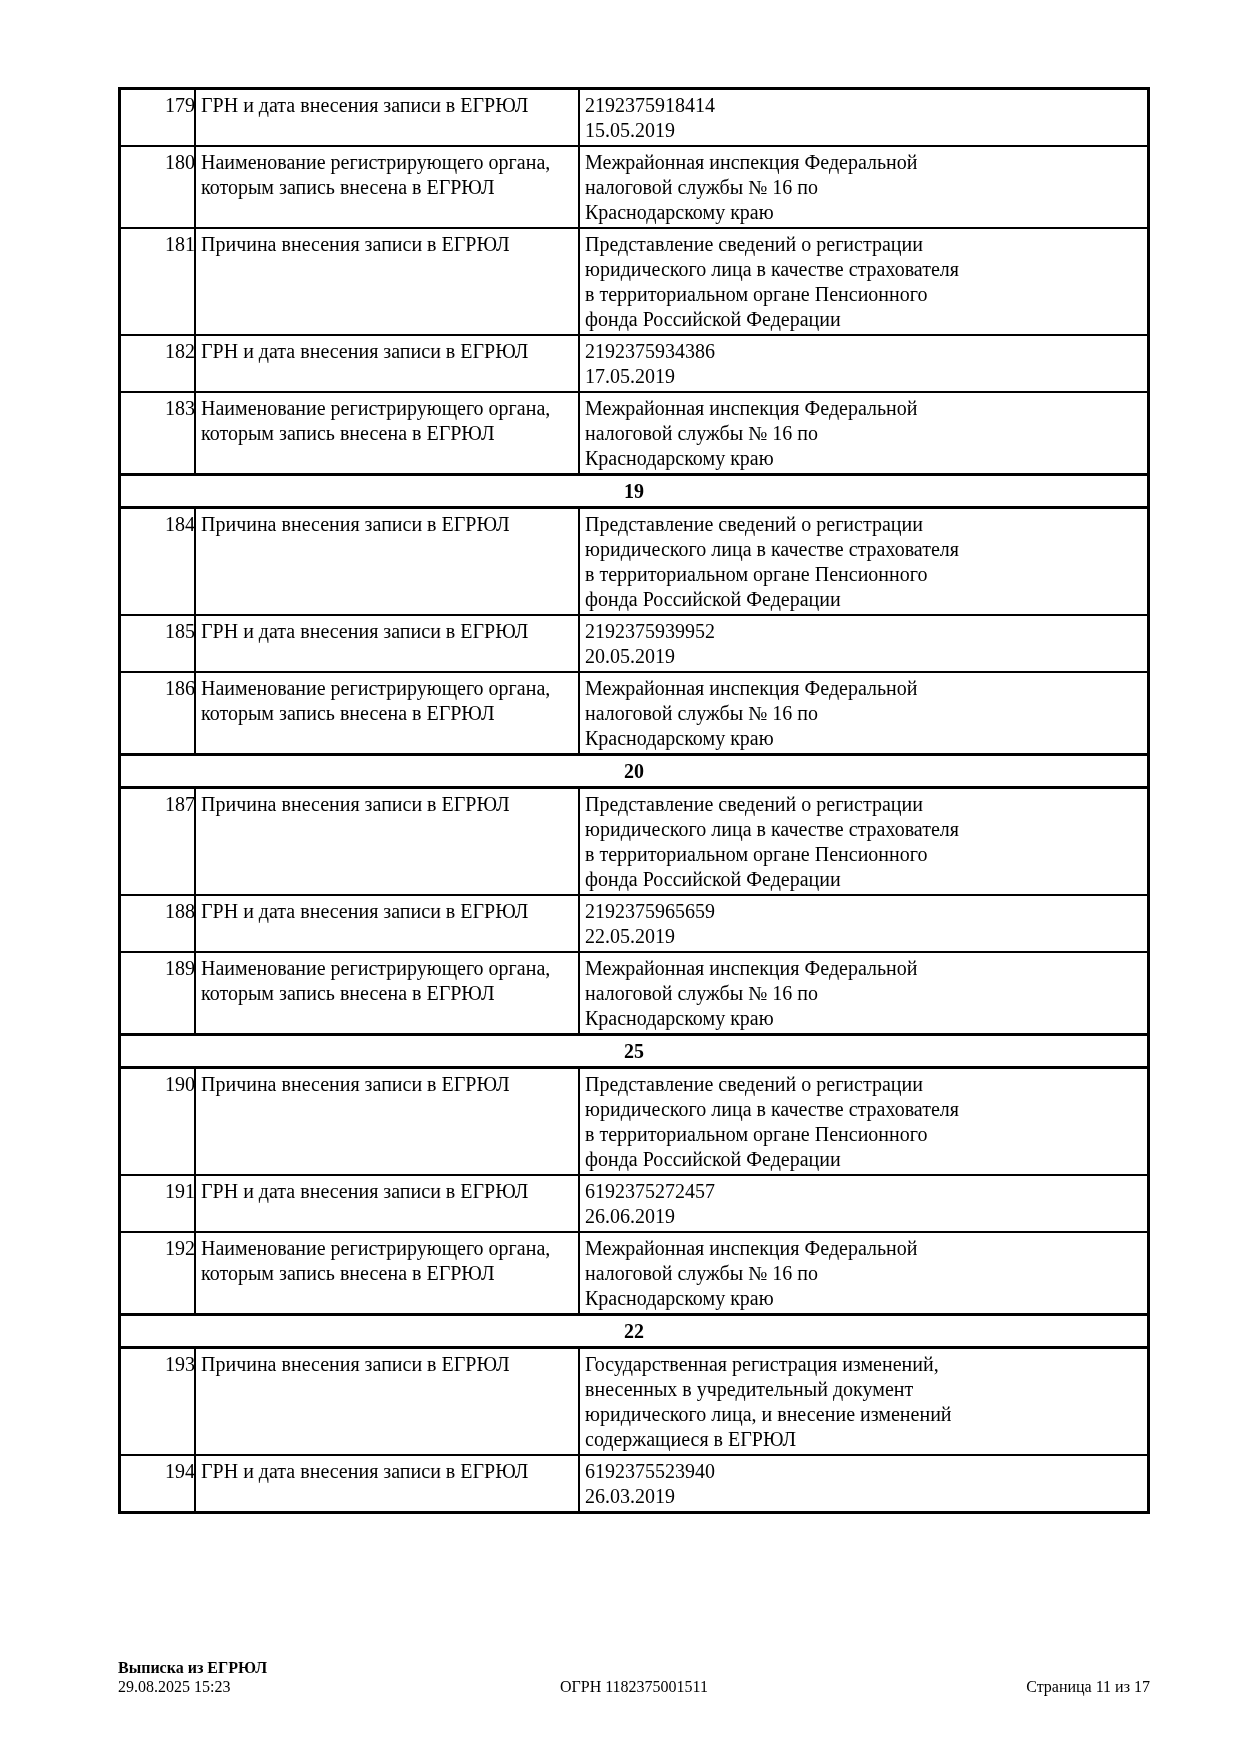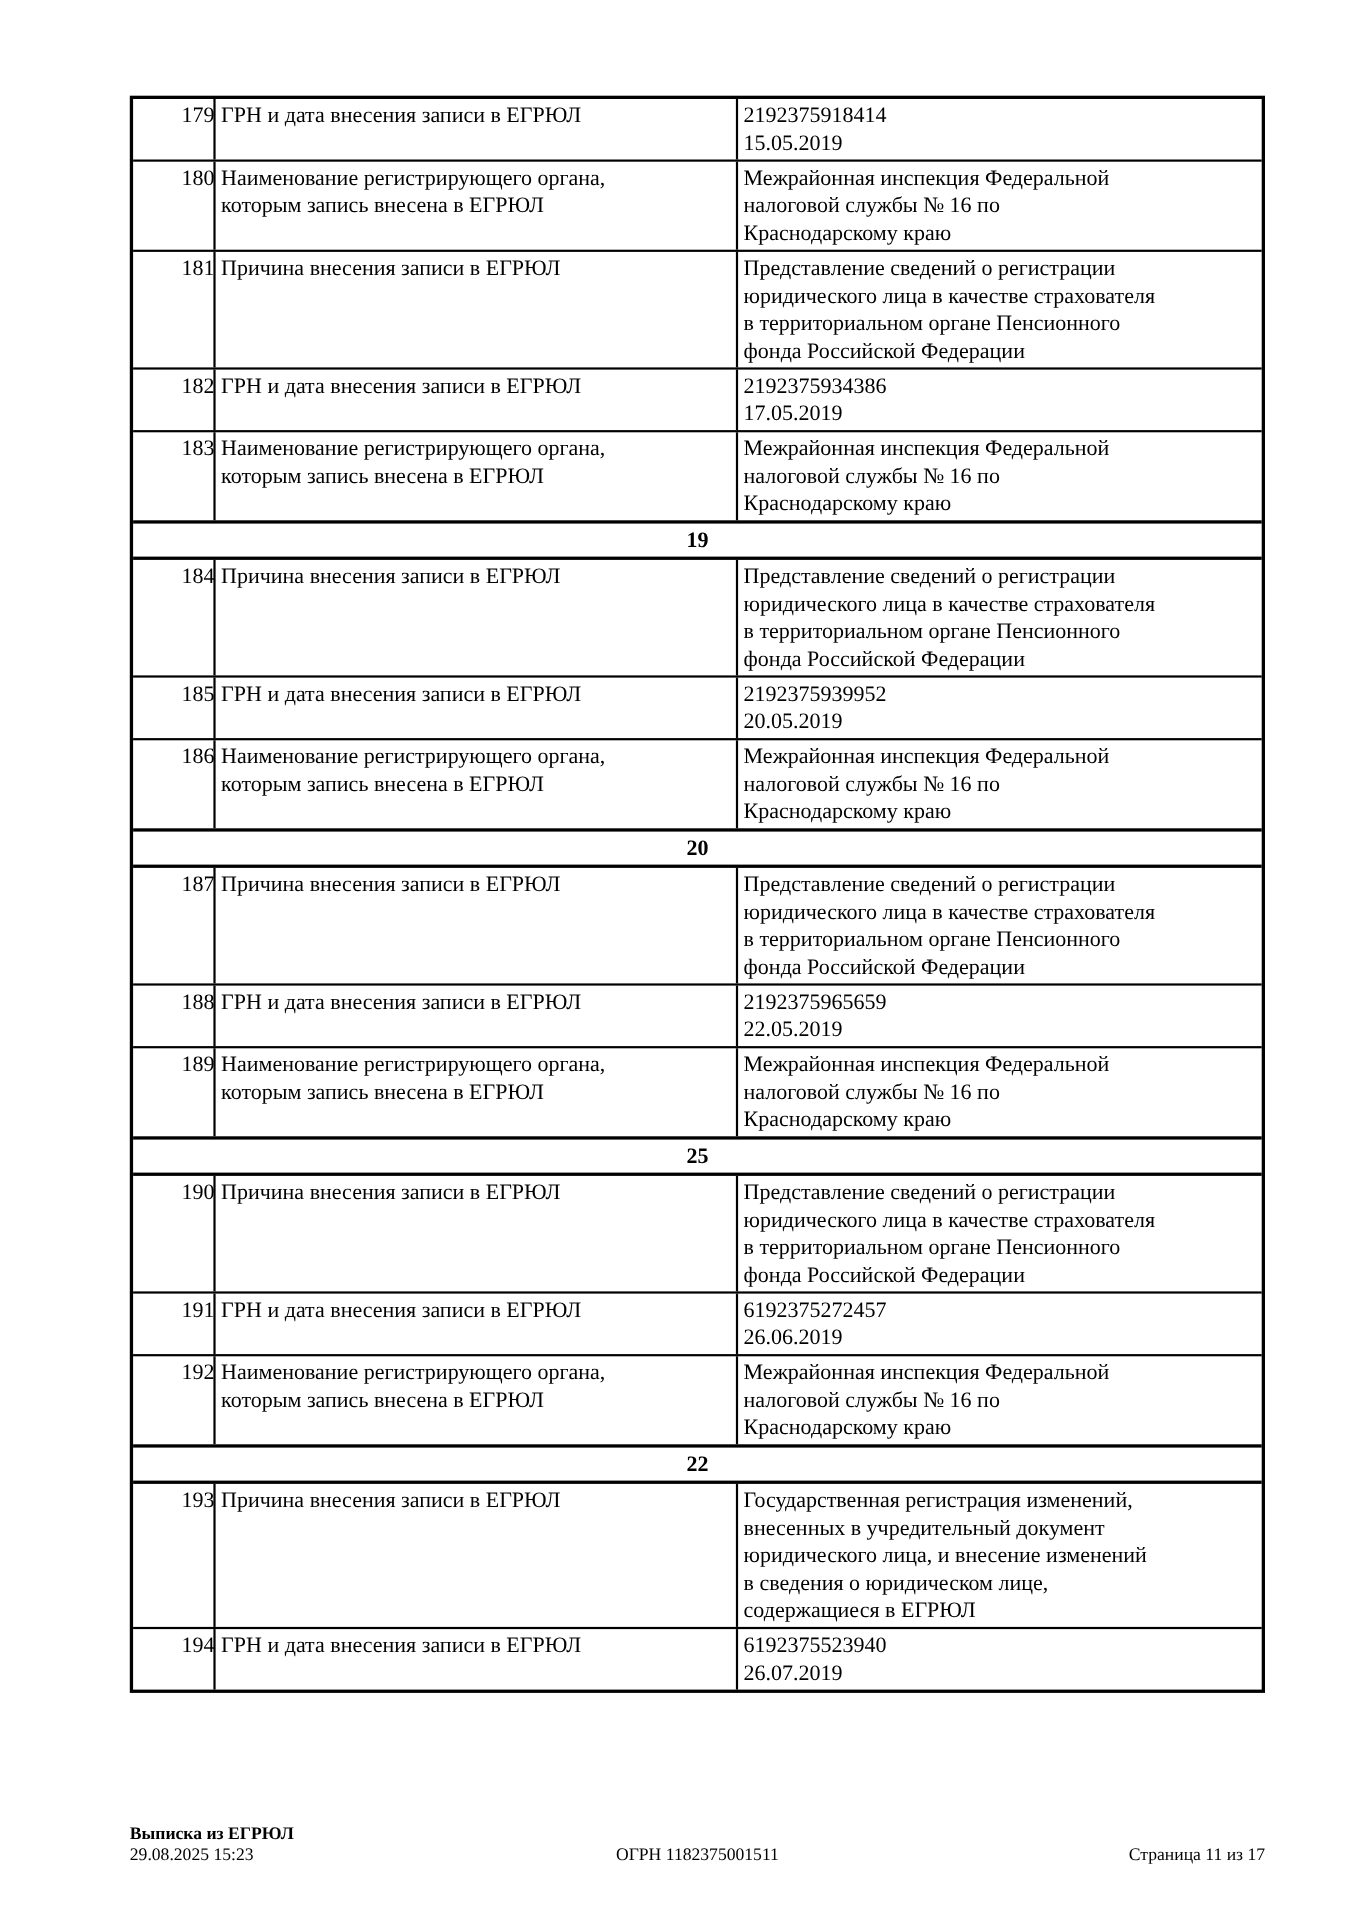--- a/index.html
+++ b/index.html
@@ -31,21 +31,21 @@
     padding: 3px 5px 2px 5px;
     box-sizing: border-box;
   }
   .num-cell {
     flex: none; width: 75px;
     text-align: center;
     border-right: 2px solid #000;
     padding-left: 44px;
   }
   .label-cell {
-    flex: none; width: 475px;
+    flex: none; width: 384px;
     border-right: 2px solid #000;
   }
   .value-cell { flex: 1 1 auto; min-width: 0; }
 
   .section-num {
     width: 100%;
     text-align: center;
     font-weight: bold;
     font-size: 20px;
     line-height: 25px;
@@ -242,32 +242,31 @@
       </div>
       <div class="row entry-row">
         <div class="cell num-cell">193</div>
         <div class="cell label-cell">
           <div>Причина внесения записи в ЕГРЮЛ</div>
         </div>
         <div class="cell value-cell">
           <div>Государственная регистрация изменений,</div>
           <div>внесенных в учредительный документ</div>
           <div>юридического лица, и внесение изменений</div>
-          <div>в сведения о юридическом лице,</div>
           <div>содержащиеся в ЕГРЮЛ</div>
         </div>
       </div>
       <div class="row entry-row">
         <div class="cell num-cell">194</div>
         <div class="cell label-cell">
           <div>ГРН и дата внесения записи в ЕГРЮЛ</div>
         </div>
         <div class="cell value-cell">
           <div>6192375523940</div>
-          <div>26.07.2019</div>
+          <div>26.03.2019</div>
         </div>
       </div>
     </div>
 
   <div class="footer">
     <div class="footer-left">
       <div class="footer-title">Выписка из ЕГРЮЛ</div>
       <div>29.08.2025 15:23</div>
     </div>
     <div class="footer-center">ОГРН 1182375001511</div>

